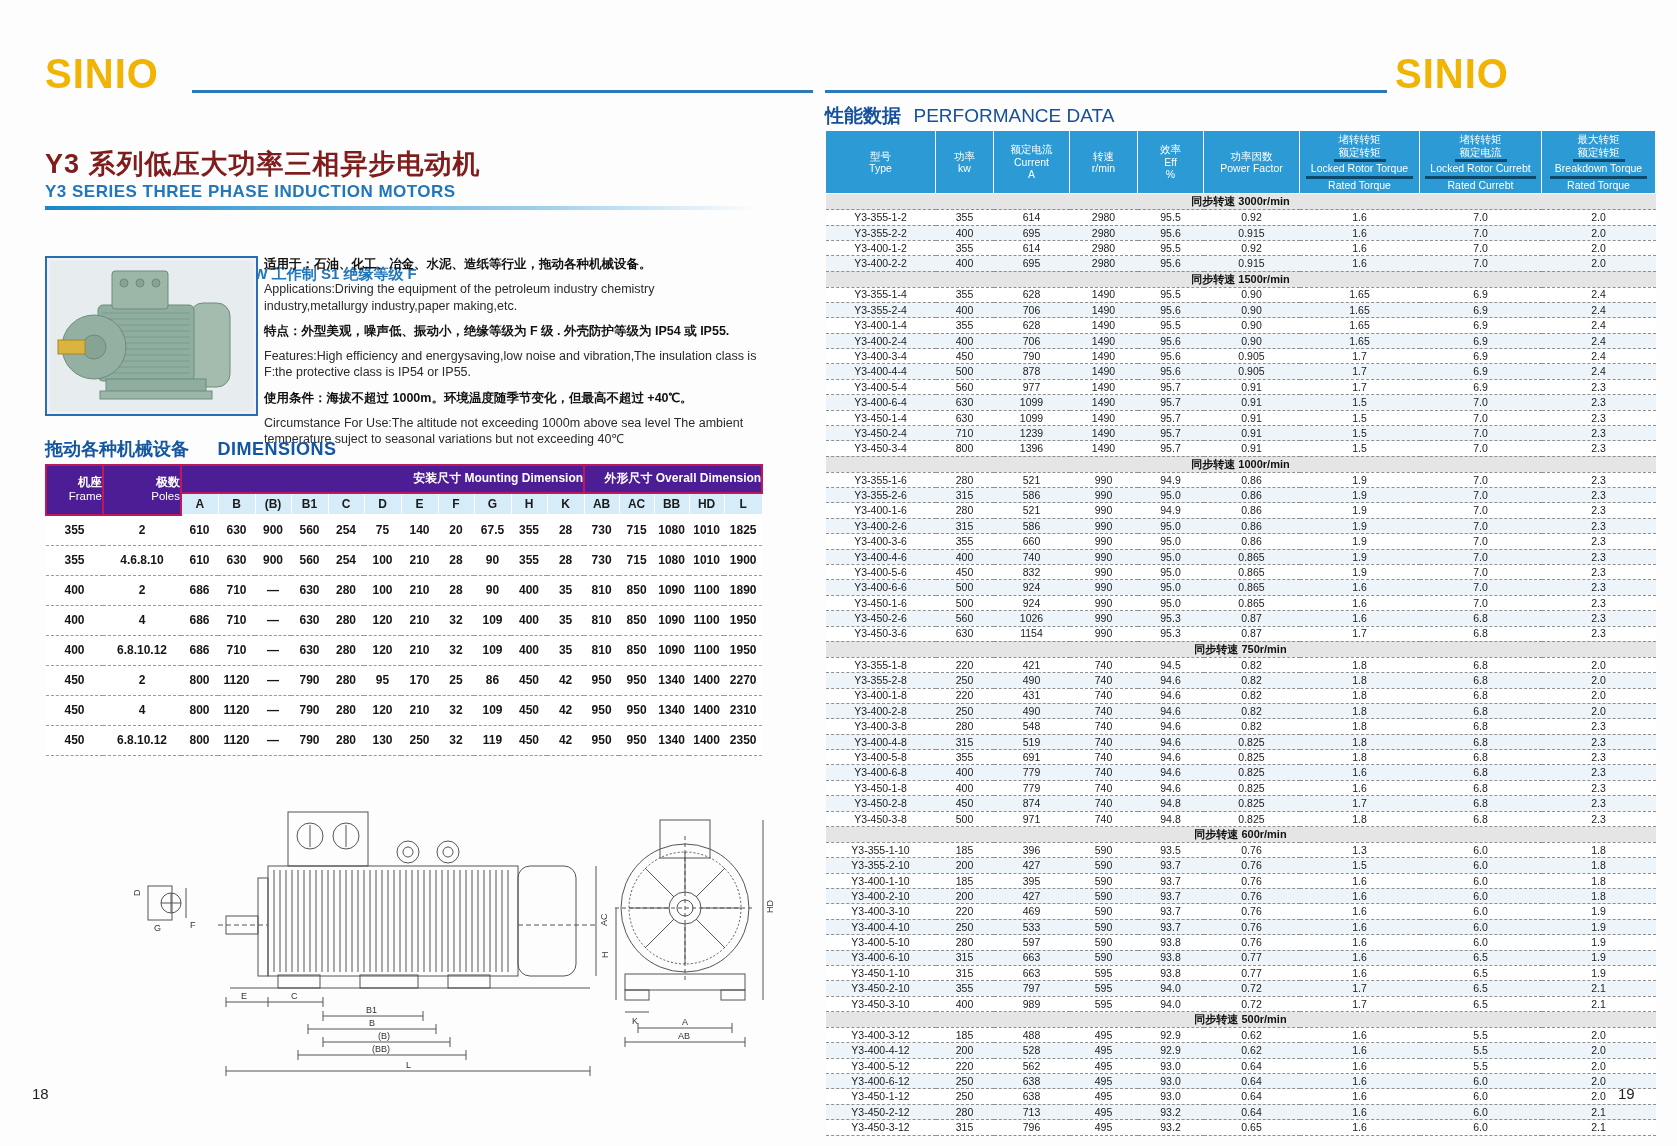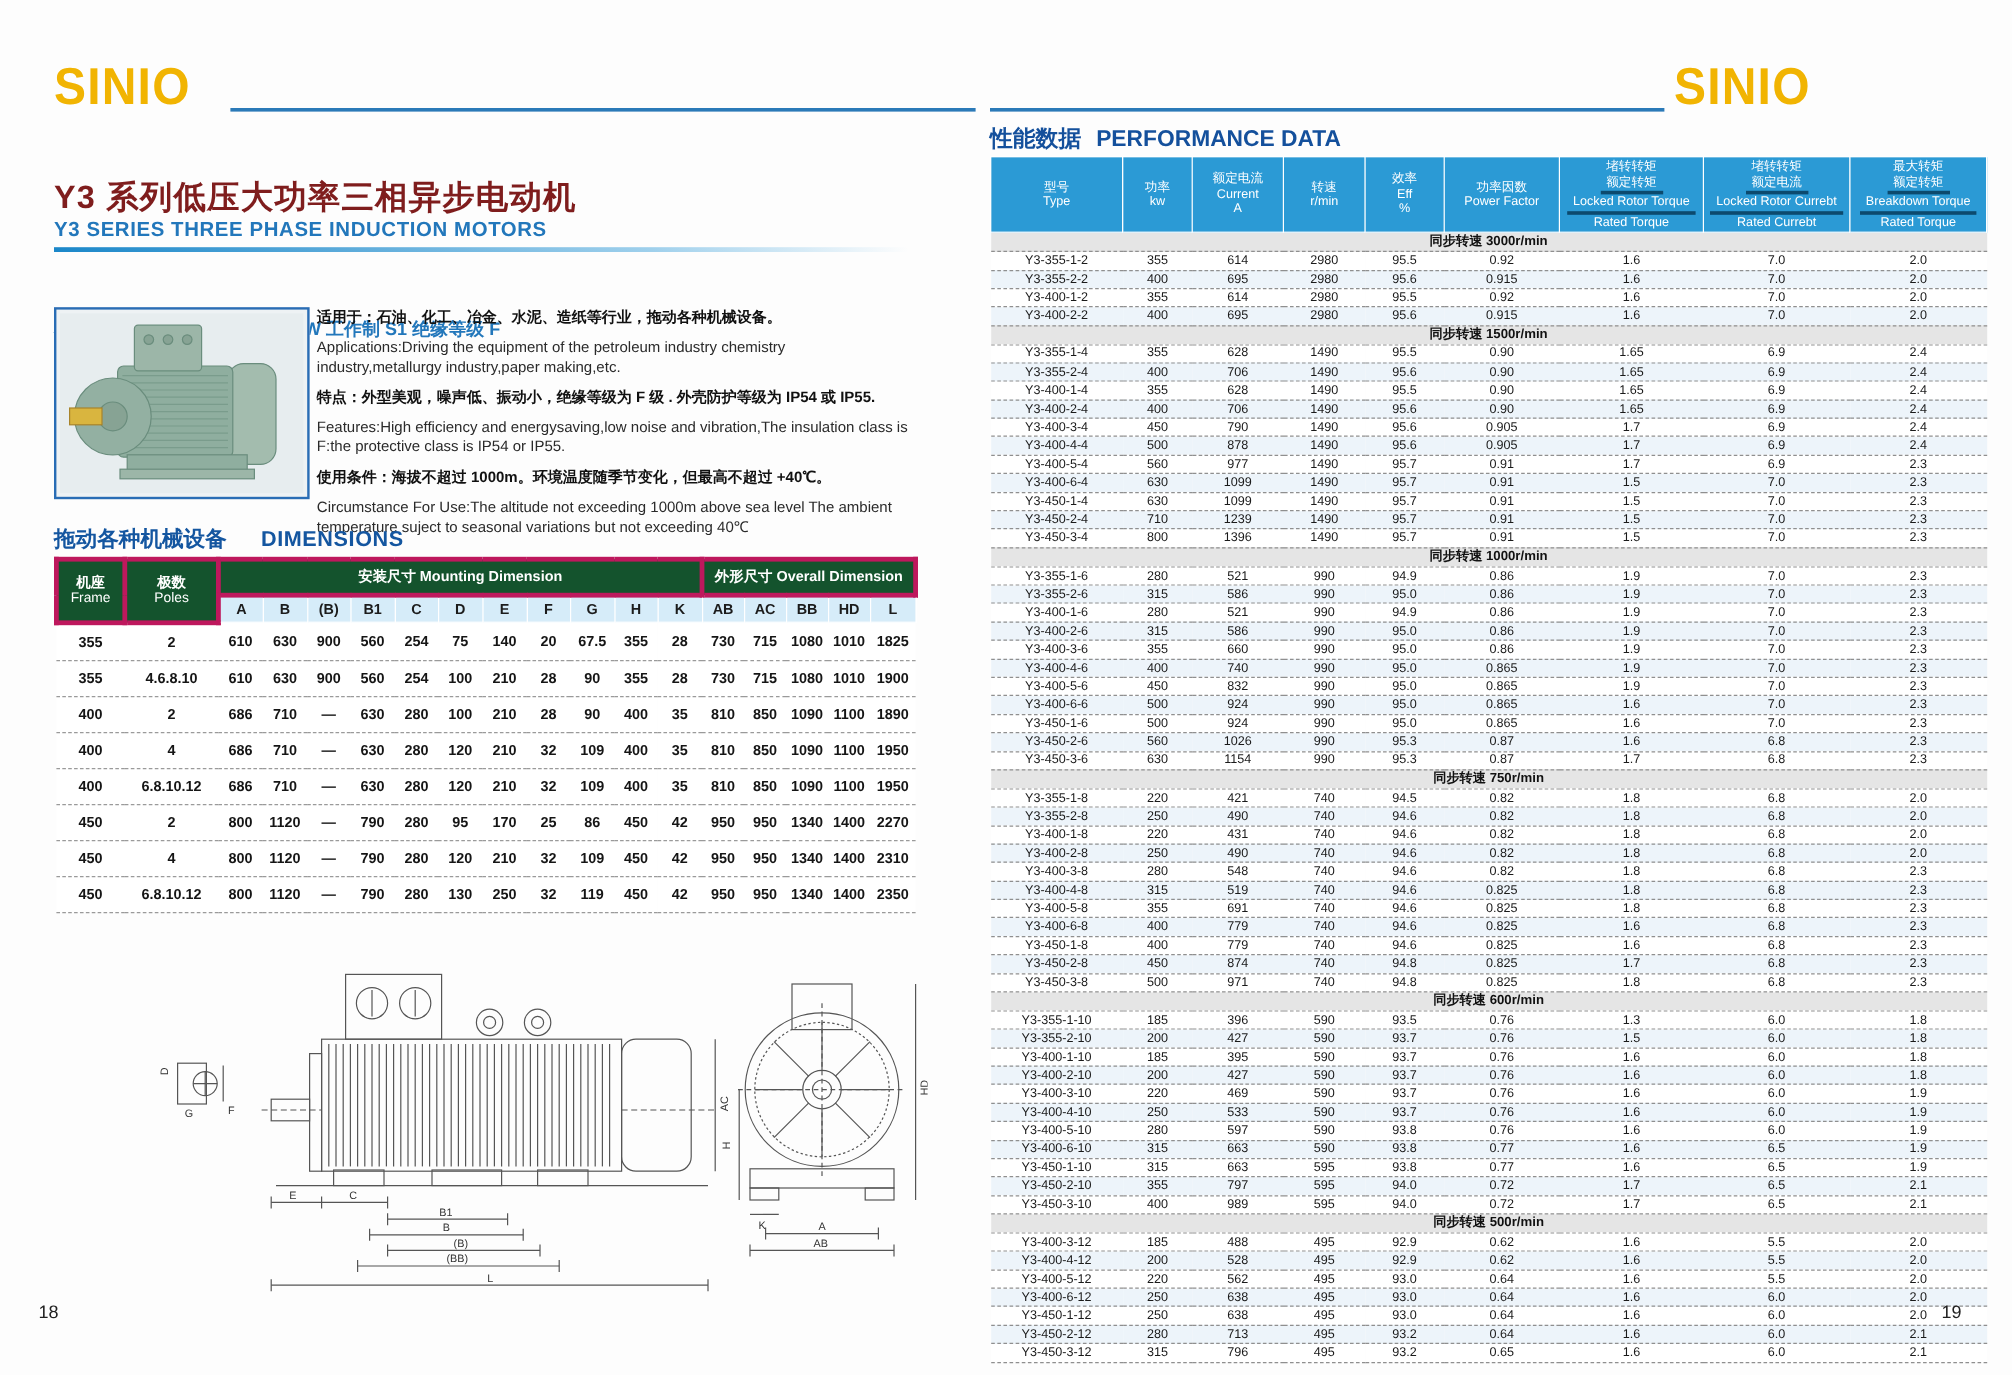--- a/index.html
+++ b/index.html
@@ -22,28 +22,28 @@
   .section-heading .cn{font-size:18px;font-weight:800;color:#1456a0;}
   .section-heading .en{font-size:18px;font-weight:700;color:#1456a0;margin-left:24px;letter-spacing:.5px;}
   
   .photo-box{width:213px;height:160px;border:2px solid #2a6db5;background:#eef2f4;padding:3px;box-sizing:border-box;}
   
   .intro{width:495px;font-size:12.5px;line-height:1.3;}
   .intro .cn{font-weight:700;color:#111;margin:0 0 9px 0;}
   .intro .en{font-weight:400;color:#2a2a2a;margin:0 0 9px 0;}
   
   .dims-table{position:absolute;left:45px;top:464px;width:713px;border-collapse:collapse;table-layout:fixed;}
-  .dims-table th{background:#14532d;color:#fff;border:4px solid #be185d;padding:1px 0;font-size:12px;line-height:1.15;font-weight:700;text-align:center;}
+  .dims-table th{background:#4c1d95;color:#fff;border:2px solid #be185d;padding:1px 0;font-size:12px;line-height:1.15;font-weight:700;text-align:right;}
   .dims-table thead tr:first-child th{height:24px;}
   .dims-table th .en{font-weight:400;font-size:11.5px;}
   .dims-table .letters td{background:#D6ECF9;color:#1c1c1c;font-weight:700;font-size:12px;border:1px solid #fff;text-align:center;height:20px;padding:0;}
   .dims-table tbody td{text-align:center;font-size:12px;font-weight:700;color:#151515;height:29px;border-bottom:1.6px dashed #9a9a9a;padding:0;background:#fff;}
   
   .perf-heading .cn{font-size:19px;font-weight:800;color:#14509c;}
-  .perf-heading .en{font-size:19px;font-weight:700;color:#14509c;margin-left:8px;}
+  .perf-heading .en{font-size:19px;font-weight:400;color:#14509c;margin-left:8px;}
   .perf-table{position:absolute;left:825px;top:130px;width:830px;border-collapse:collapse;table-layout:fixed;}
   .perf-table thead th{background:#2B9AD5;color:#fff;border:1.5px solid #fff;font-weight:400;font-size:10.5px;line-height:1.2;padding:2px 0;vertical-align:middle;height:50px;text-align:center;}
   .frac{display:inline-block;border-bottom:3px solid #0c4a6e;padding:0 5px 1px;}
   .perf-table tbody td{text-align:center;font-size:10.5px;color:#1a1a1a;height:14.4px;line-height:1;border-bottom:1px dashed #8f8f8f;padding:0;background:#fff;}
   .perf-table tbody td.band{background:#e5e5e5;font-weight:700;font-size:11px;height:14.8px;color:#111;}
   .perf-table tbody tr.alt td{background:#edf4fa;}
   
   .drawings{position:absolute;left:118px;top:778px;}
   .drawings line,.drawings rect,.drawings circle,.drawings path,.drawings ellipse{stroke:#555;fill:none;stroke-width:1;}
   .drawings text{font-size:9px;fill:#333;stroke:none;font-family:"Liberation Sans",sans-serif;}

